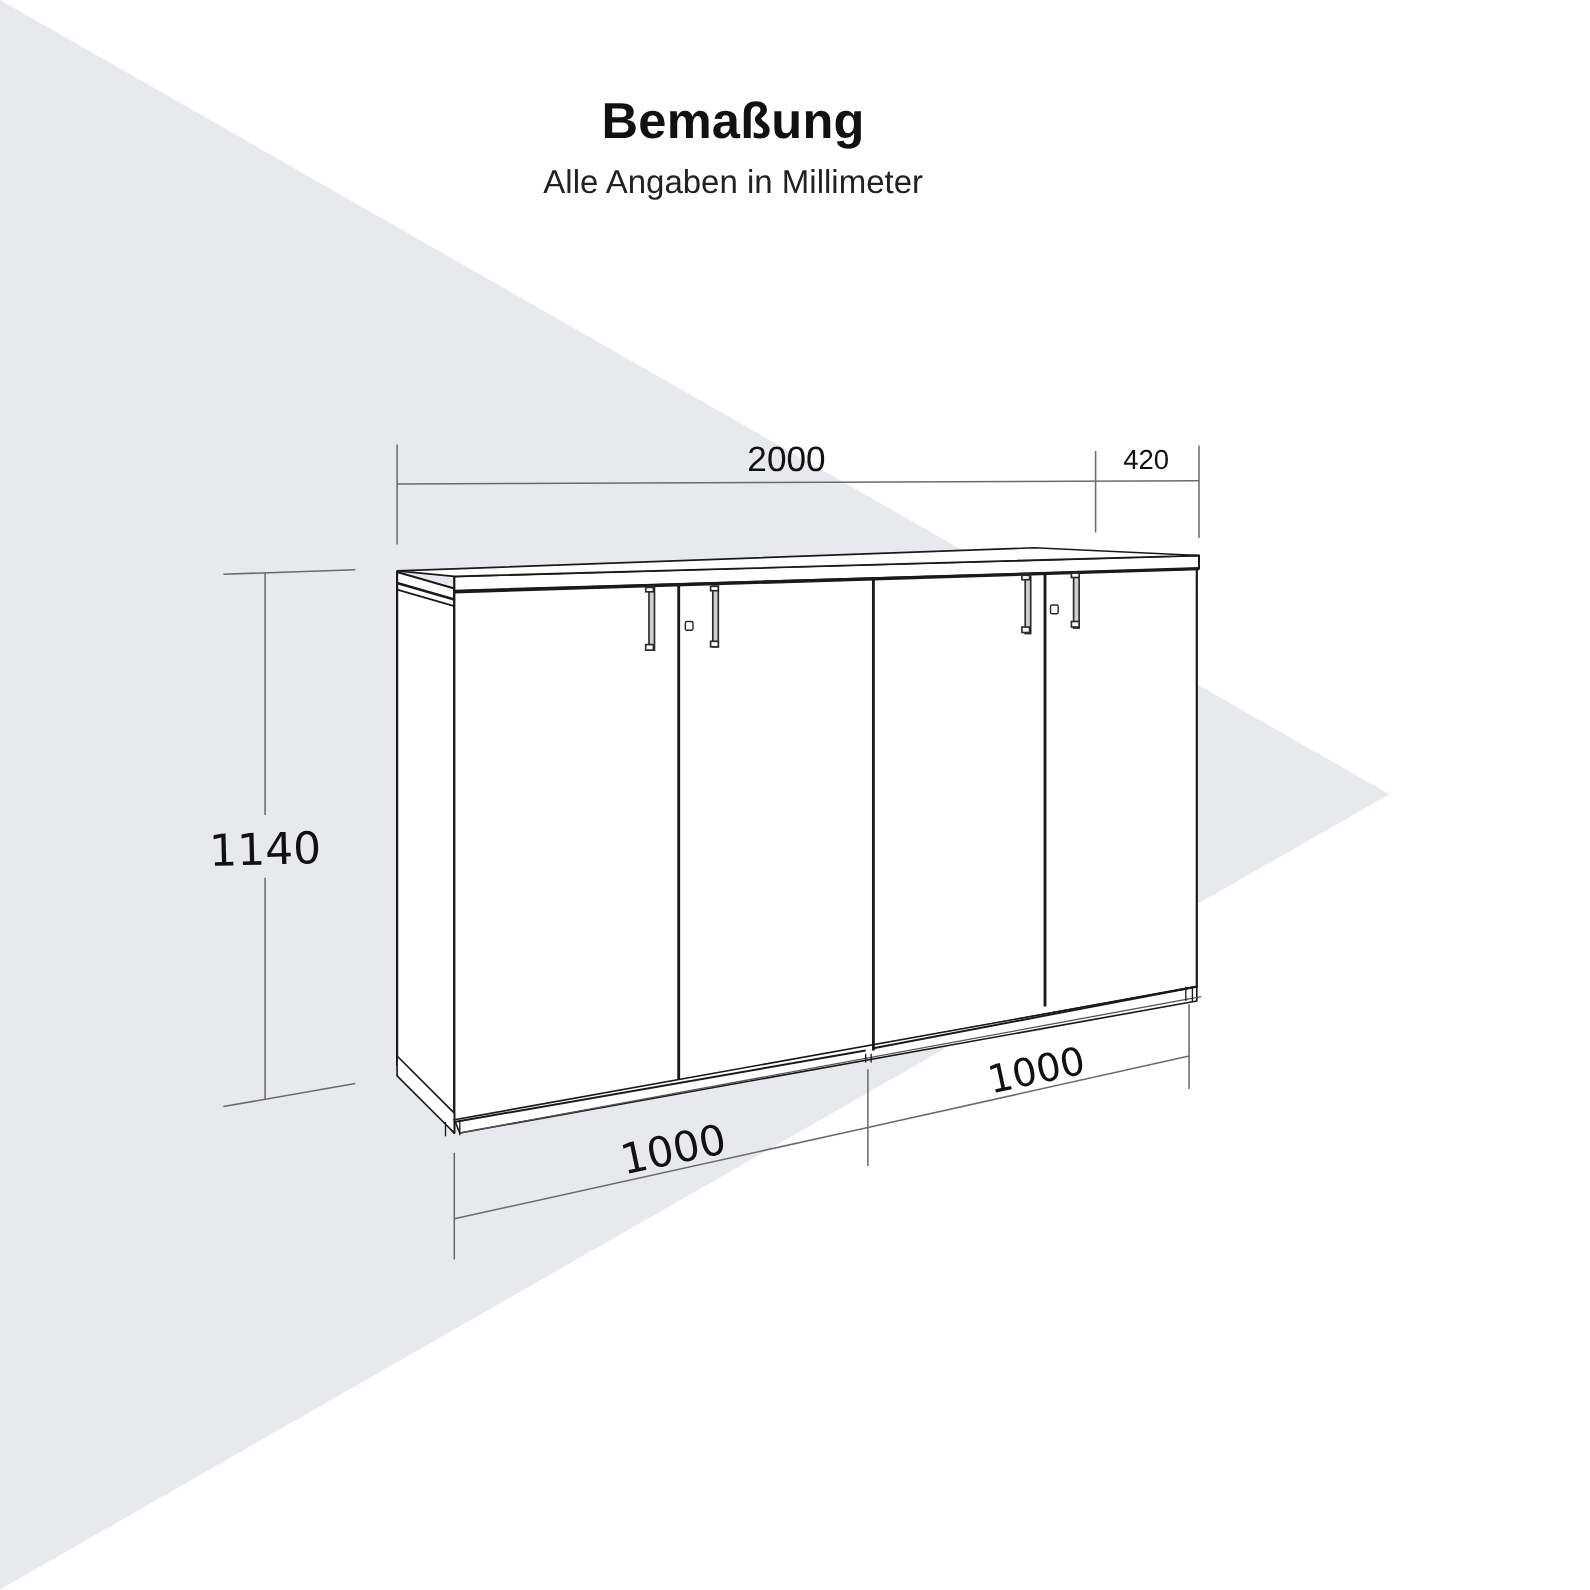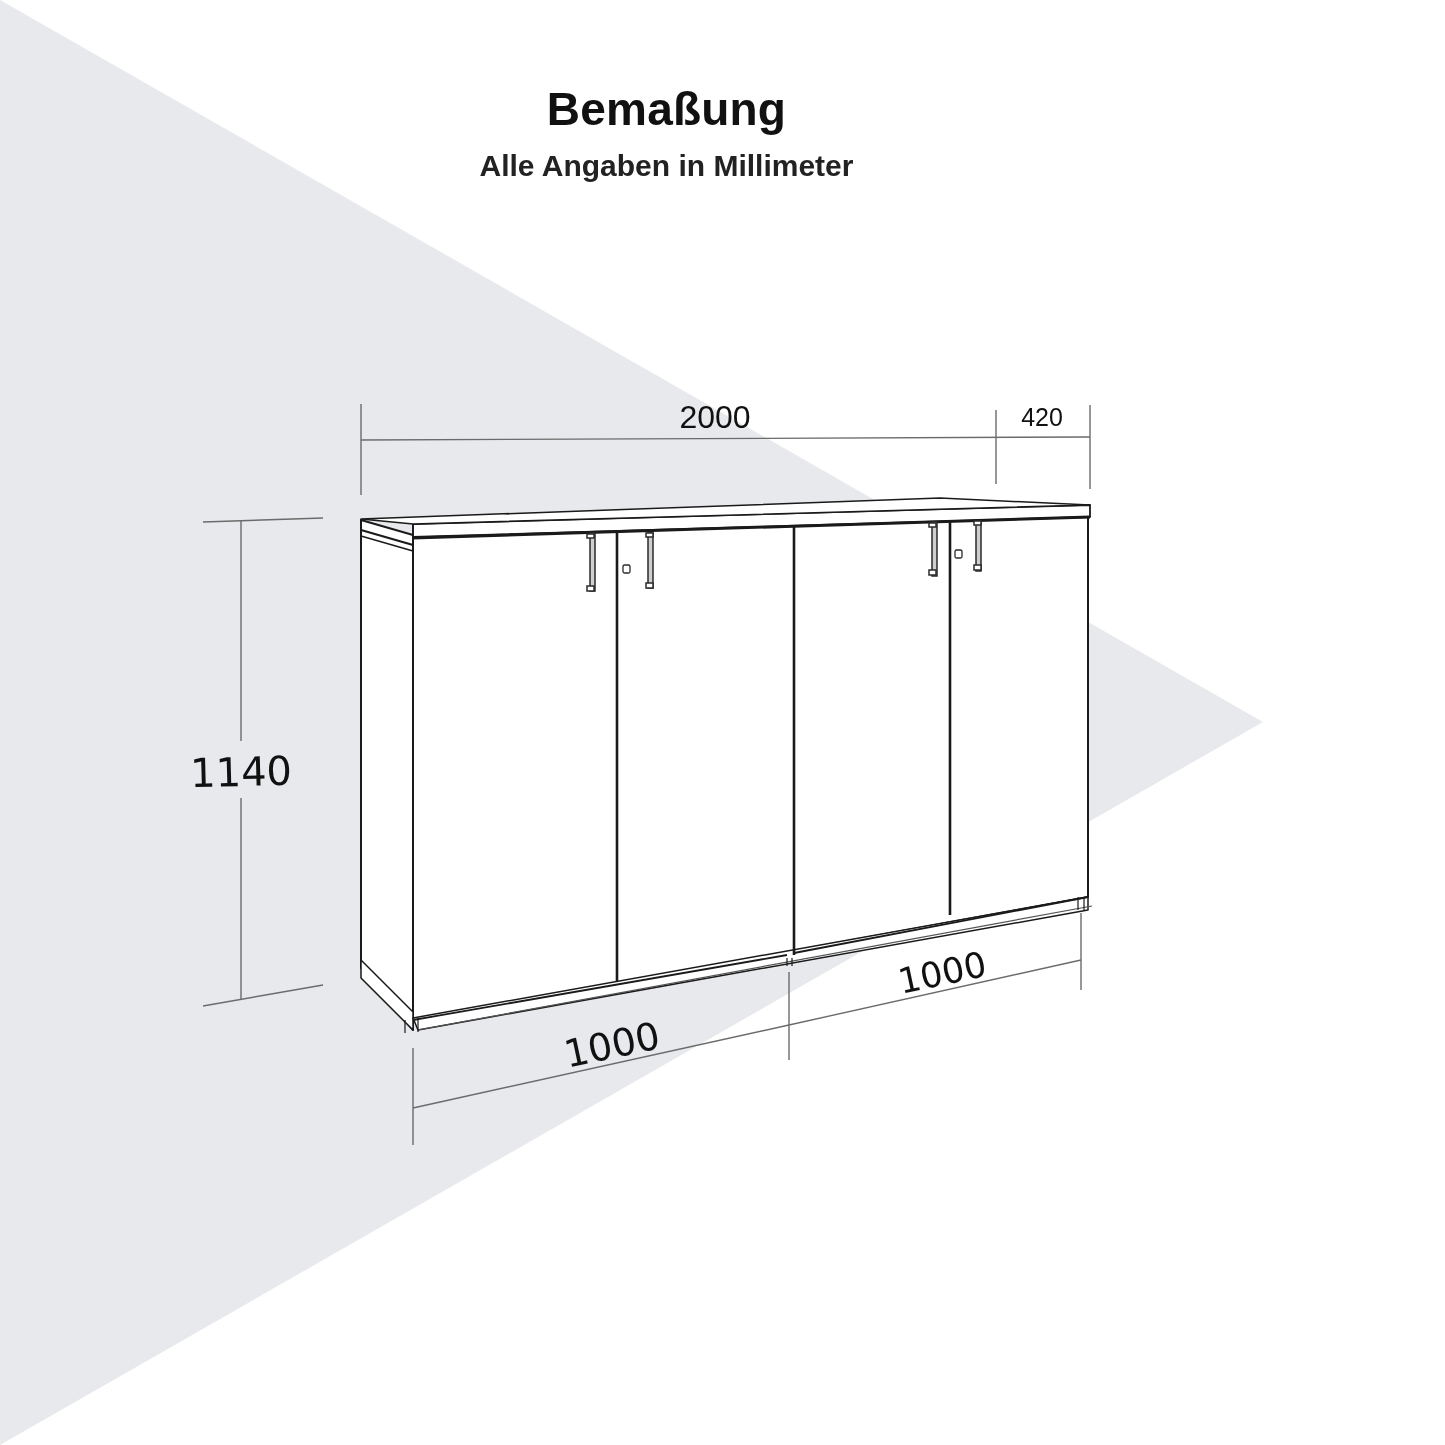--- a/index.html
+++ b/index.html
@@ -28,21 +28,21 @@
     .title {
       font-family: "Liberation Sans", sans-serif;
       font-weight: 700;
       font-size: 46px;
       color: #111111;
       line-height: 62px;
       letter-spacing: 0.2px;
     }
     .subtitle {
       font-family: "Liberation Sans", sans-serif;
-      font-weight: 700;
+      font-weight: 400;
       font-size: 30px;
       color: #222222;
       line-height: 40px;
       margin-top: 6px;
     }
     .drawing {
       position: absolute;
       left: 0; top: 0;
       width: 1445px; height: 1445px;
     }

